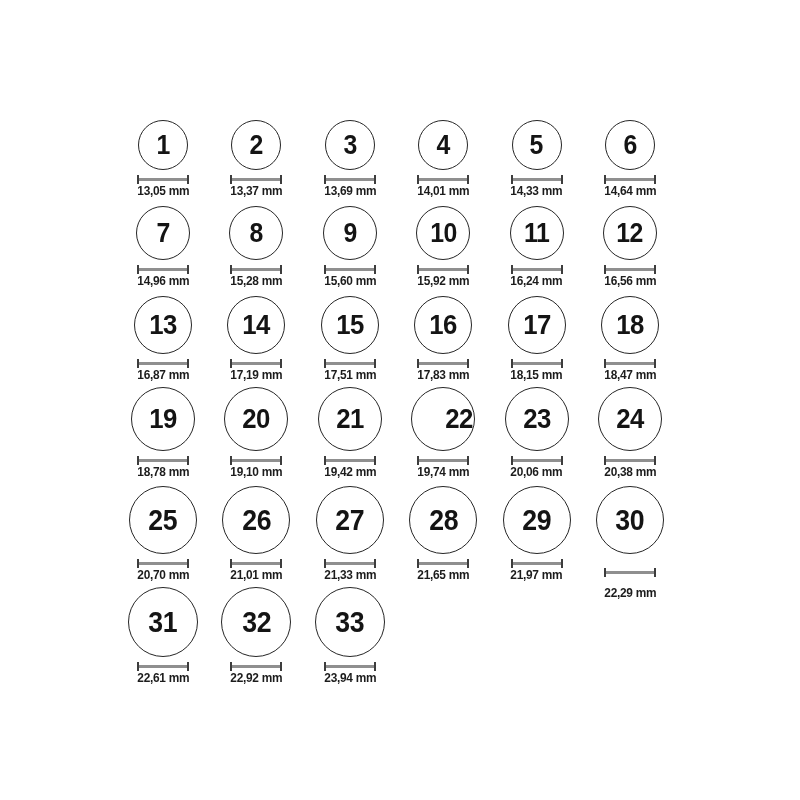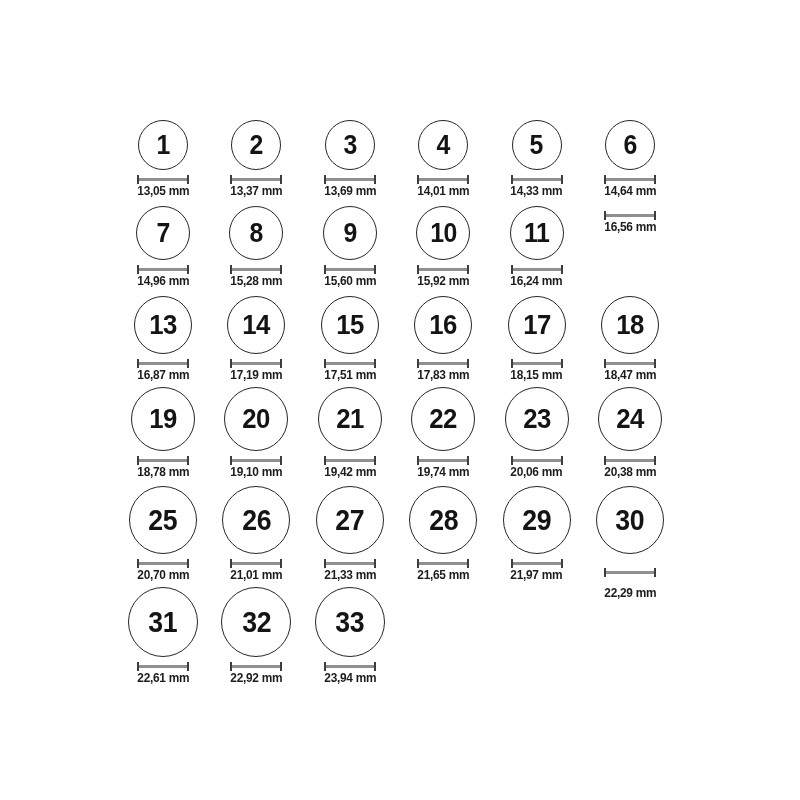--- a/index.html
+++ b/index.html
@@ -134,20 +134,23 @@
       <div class="mmlabel">15,92 mm</div>
     </div>
     <div class="cell" style="left: 489.6px; top: 206px;">
       <div class="circle" style="width: 54px; height: 54px;">
         <span class="num" style="font-size: 27px;">11</span>
       </div>
       <div class="measure"></div>
       <div class="mmlabel">16,24 mm</div>
     </div>
     <div class="cell" style="left: 583px; top: 206px;">
+      <div class="circle" style="width: 54px; height: 54px;">
+        <span class="num" style="font-size: 27px;">12</span>
+      </div>
       <div class="measure"></div>
       <div class="mmlabel">16,56 mm</div>
     </div>
     <div class="cell" style="left: 116px; top: 296px;">
       <div class="circle" style="width: 58px; height: 58px;">
         <span class="num" style="font-size: 28px;">13</span>
       </div>
       <div class="measure"></div>
       <div class="mmlabel">16,87 mm</div>
     </div>
@@ -201,21 +204,21 @@
       <div class="mmlabel">19,10 mm</div>
     </div>
     <div class="cell" style="left: 302.8px; top: 387px;">
       <div class="circle" style="width: 64px; height: 64px;">
         <span class="num" style="font-size: 28px;">21</span>
       </div>
       <div class="measure"></div>
       <div class="mmlabel">19,42 mm</div>
     </div>
     <div class="cell" style="left: 396.2px; top: 387px;">
-      <div class="circle" style="width: 64px; height: 64px;">
+      <div class="circle" style="width: 64px; height: 64px; justify-content: flex-end;">
         <span class="num" style="font-size: 28px;">22</span>
       </div>
       <div class="measure"></div>
       <div class="mmlabel">19,74 mm</div>
     </div>
     <div class="cell" style="left: 489.6px; top: 387px;">
       <div class="circle" style="width: 64px; height: 64px; text-align: center;">
         <span class="num" style="font-size: 28px;">23</span>
       </div>
       <div class="measure"></div>

